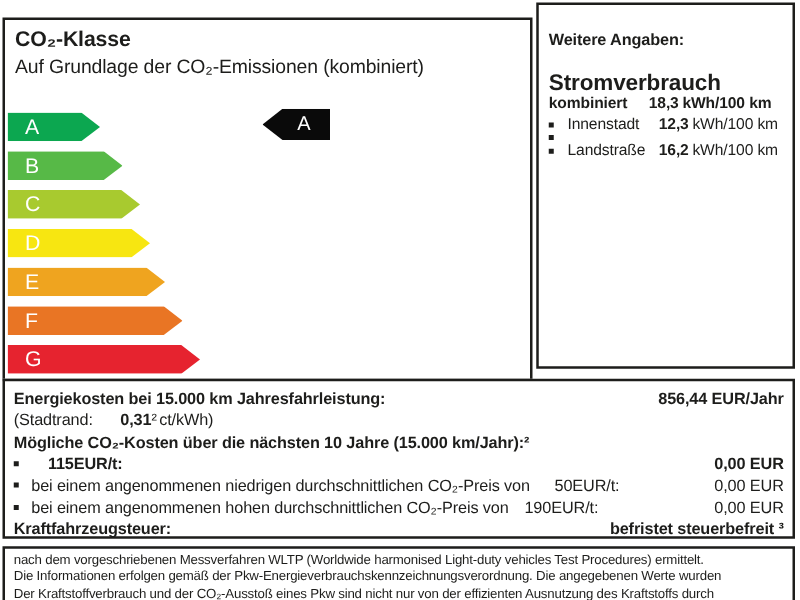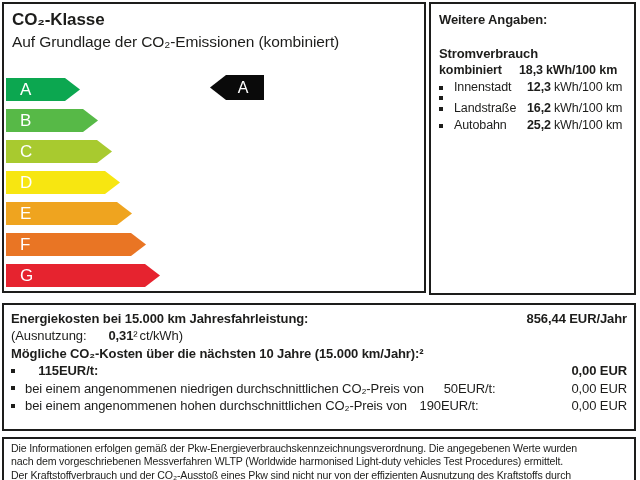--- a/index.html
+++ b/index.html
@@ -4,38 +4,38 @@
 <style>
   html,body{margin:0;padding:0;}
   body{
     width:640px;height:480px;overflow:hidden;background:#ffffff;
     font-family:"Liberation Sans",sans-serif;color:#1d1d1b;
     letter-spacing:-0.1px;position:relative;
   }
   .box{position:absolute;border:2px solid #1d1d1b;background:#fff;box-sizing:border-box;}
 
   
-  #box-main{left:2px;top:2px;width:424px;height:291px;}
+  #box-main{left:2px;top:14px;width:424px;height:291px;}
   .title{position:absolute;left:8px;top:6px;font-size:17px;font-weight:bold;}
   .subtitle{position:absolute;left:8px;top:29px;font-size:15.5px;}
 
   .bar{position:absolute;left:2px;height:23px;
        clip-path:polygon(0 0, calc(100% - 15px) 0, 100% 50%, calc(100% - 15px) 100%, 0 100%);}
   .bar .bar-letter{position:absolute;left:14px;top:50%;transform:translateY(-50%);
        color:#ffffff;font-size:17px;font-weight:400;}
 
   .rating-arrow{position:absolute;left:206px;top:71px;width:54px;height:25px;background:#0a0a0a;
        clip-path:polygon(0 50%, 16px 0, 100% 0, 100% 100%, 16px 100%);
        display:flex;align-items:center;justify-content:center;}
   .rating-arrow span{color:#fff;font-size:16px;padding-left:12px;}
 
   
-  #box-right{left:429px;top:2px;width:207px;height:293px;padding:8px 5px 0 8px;font-size:12.5px;}
+  #box-right{left:429px;top:2px;width:207px;height:293px;padding:20px 5px 0 8px;font-size:12.5px;}
   .panel-title{font-weight:bold;font-size:13px;line-height:15px;}
-  .consumption-label{font-weight:bold;font-size:13px;margin-top:19px;line-height:16px;}
+  .consumption-label{font-weight:bold;font-size:18px;margin-top:19px;line-height:16px;}
   .prow{display:flex;line-height:17px;white-space:nowrap;}
   .c-label{width:80px;font-weight:bold;flex:none;}
   .c-val{font-weight:bold;}
   .blt{width:15px;flex:none;display:flex;align-items:center;}
   .sq{width:4px;height:4px;background:#1d1d1b;display:inline-block;}
   .i-label{width:73px;flex:none;}
   .num-b{font-weight:bold;}
   .unit{margin-left:3px;}
 
   
@@ -110,37 +110,30 @@
         <span class="sq"></span>
       </span>
   </div>
   <div class="prow">
     <span class="blt">
         <span class="sq"></span>
       </span>
     <span class="i-label">Landstraße</span>
     <span><span class="num-b">16,2</span><span class="unit">kWh/100 km</span></span>
   </div>
-  <div class="prow">
-    <span class="blt">
-        <span class="sq"></span>
-      </span>
-    <span class="i-label">Autobahn</span>
-    <span><span class="num-b">25,2</span><span class="unit">kWh/100 km</span></span>
-  </div>
 </div>
 
 <div class="box" id="box-middle">
   <div class="m-row bold">
     <span>Energiekosten bei 15.000 km Jahresfahrleistung:</span>
     <span class="spacer"></span>
     <span>856,44 EUR/Jahr</span>
   </div>
   <div class="m-row">
-    <span>(Ausnutzung:</span>
+    <span>(Stadtrand:</span>
     <span class="indent"></span>
     <span class="price-val">0,31</span>
     <span>²</span>
     <span class="price-suffix">ct/kWh)</span>
   </div>
   <div class="m-row bold">
     <span>Mögliche CO₂-Kosten über die nächsten 10 Jahre (15.000 km/Jahr):²</span>
   </div>
 
   <div class="m-row bold">
@@ -166,19 +159,24 @@
     <span class="m-blt">
         <span class="sq"></span>
       </span>
     <span>bei einem angenommenen hohen durchschnittlichen CO₂-Preis von</span>
     <span class="m-num">190</span>
     <span class="m-unit">EUR/t:</span>
     <span class="spacer"></span>
     <span>0,00 EUR</span>
   </div>
 
+  <div class="m-row bold">
+    <span>Kraftfahrzeugsteuer:</span>
+    <span class="spacer"></span>
+    <span>befristet steuerbefreit ³</span>
+  </div>
 </div>
 
 <div class="box" id="box-footer">
+  <div class="f-line">nach dem vorgeschriebenen Messverfahren WLTP (Worldwide harmonised Light-duty vehicles Test Procedures) ermittelt.</div>
   <div class="f-line">Die Informationen erfolgen gemäß der Pkw-Energieverbrauchskennzeichnungsverordnung. Die angegebenen Werte wurden</div>
-  <div class="f-line">nach dem vorgeschriebenen Messverfahren WLTP (Worldwide harmonised Light-duty vehicles Test Procedures) ermittelt.</div>
   <div class="f-line">Der Kraftstoffverbrauch und der CO₂-Ausstoß eines Pkw sind nicht nur von der effizienten Ausnutzung des Kraftstoffs durch</div>
 </div>
 
 </body></html>

